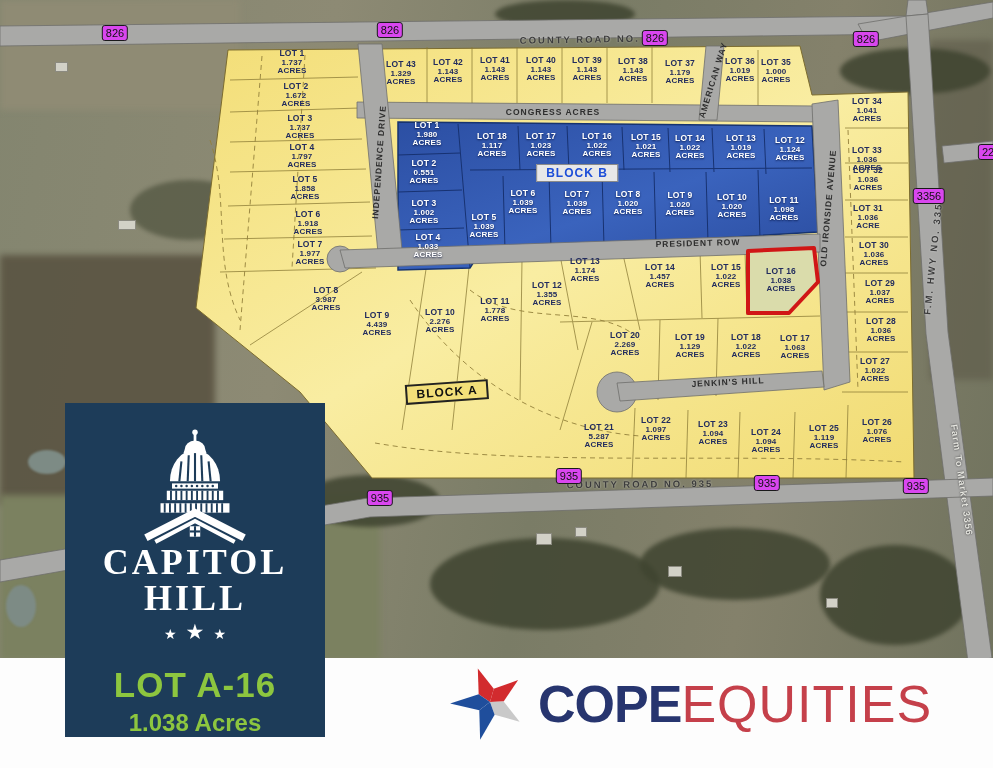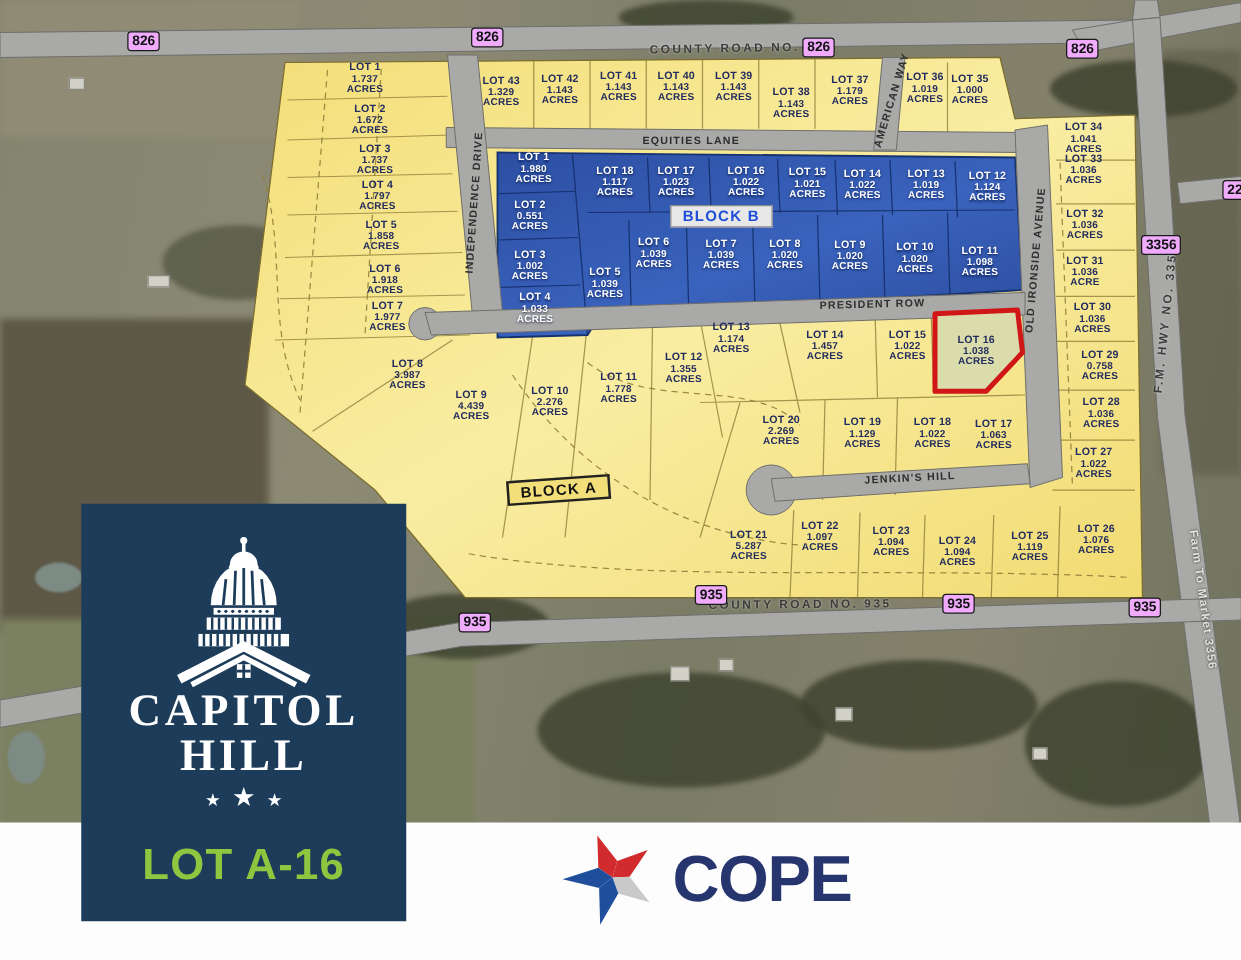--- a/index.html
+++ b/index.html
@@ -19,22 +19,22 @@
        font-weight:bold;line-height:1.12;letter-spacing:.2px;}
   .lot .n{font-size:8.5px;display:block;}
   .lot .a{font-size:8px;display:block;}
   .lot.y{color:#222c5e;}
   .lot.b{color:#fff;text-shadow:0 1px 2px rgba(0,15,60,.8);}
   .street{position:absolute;transform:translate(-50%,-50%);white-space:nowrap;font-weight:bold;
           color:#2e2e2e;}
   .street.plat{font-size:8.5px;letter-spacing:1px;}
   .street.county{font-size:9.5px;letter-spacing:2px;color:#3c3c3c;text-shadow:0 0 2px rgba(255,255,255,.55);}
   .street.white{font-size:9.5px;letter-spacing:1px;color:#e4e4de;text-shadow:0 0 2px #222;}
-  .badge{position:absolute;transform:translate(-50%,-50%);background:#f0abfc;border:1.5px solid #1a1a1a;
-         border-radius:3px;padding:0 3px;font-weight:bold;font-size:11px;line-height:14px;color:#111;}
+  .badge{position:absolute;transform:translate(-50%,-50%);background:#d946ef;border:1.5px solid #1a1a1a;
+         border-radius:3px;padding:0 3px;font-weight:normal;font-size:11px;line-height:14px;color:#111;}
   .blocklab{position:absolute;transform:translate(-50%,-50%);font-weight:bold;font-size:12px;
             letter-spacing:1px;padding:1px 9px;white-space:nowrap;}
   .blocklab.b{background:#e8e8e8;color:#1d4ed8;border:1px solid #8a8a8a;}
   .blocklab.a{background:#f3df79;color:#111;border:2px solid #222;}
   
   .band{position:absolute;left:0;top:658px;width:993px;height:110px;background:#fdfdfd;}
   .panel{position:absolute;left:65px;top:403px;width:260px;height:334px;background:#1d3c59;
          display:flex;flex-direction:column;align-items:center;}
   .panel .cap-title{font-family:"Liberation Serif",serif;font-weight:bold;color:#fff;
          font-size:36px;letter-spacing:3px;line-height:1.0;text-align:center;}
@@ -321,39 +321,39 @@
         <span class="a">1.022</span>
         <span class="a">ACRES</span>
       </div>
       <div class="lot y" style="left: 881px; top: 331px;">
         <span class="n">LOT 28</span>
         <span class="a">1.036</span>
         <span class="a">ACRES</span>
       </div>
       <div class="lot y" style="left: 880px; top: 293px;">
         <span class="n">LOT 29</span>
-        <span class="a">0.758</span>
+        <span class="a">1.037</span>
         <span class="a">ACRES</span>
       </div>
       <div class="lot y" style="left: 874px; top: 255px;">
         <span class="n">LOT 30</span>
         <span class="a">1.036</span>
         <span class="a">ACRES</span>
       </div>
       <div class="lot y" style="left: 868px; top: 218px;">
         <span class="n">LOT 31</span>
         <span class="a">1.036</span>
         <span class="a">ACRE</span>
       </div>
       <div class="lot y" style="left: 868px; top: 180px;">
         <span class="n">LOT 32</span>
         <span class="a">1.036</span>
         <span class="a">ACRES</span>
       </div>
-      <div class="lot y" style="left: 867px; top: 136px; text-align: center;">
+      <div class="lot y" style="left: 867px; top: 160px; text-align: center;">
         <span class="n">LOT 33</span>
         <span class="a">1.036</span>
         <span class="a">ACRES</span>
       </div>
       <div class="lot y" style="left: 867px; top: 111px;">
         <span class="n">LOT 34</span>
         <span class="a">1.041</span>
         <span class="a">ACRES</span>
       </div>
       <div class="lot y" style="left: 776px; top: 72px;">
@@ -364,21 +364,21 @@
       <div class="lot y" style="left: 740px; top: 71px;">
         <span class="n">LOT 36</span>
         <span class="a">1.019</span>
         <span class="a">ACRES</span>
       </div>
       <div class="lot y" style="left: 680px; top: 73px;">
         <span class="n">LOT 37</span>
         <span class="a">1.179</span>
         <span class="a">ACRES</span>
       </div>
-      <div class="lot y" style="left: 633px; top: 83px;">
+      <div class="lot y" style="left: 633px; top: 71px;">
         <span class="n">LOT 38</span>
         <span class="a">1.143</span>
         <span class="a">ACRES</span>
       </div>
       <div class="lot y" style="left: 587px; top: 70px;">
         <span class="n">LOT 39</span>
         <span class="a">1.143</span>
         <span class="a">ACRES</span>
       </div>
       <div class="lot y" style="left: 541px; top: 70px;">
@@ -485,21 +485,21 @@
         <span class="n">LOT 17</span>
         <span class="a">1.023</span>
         <span class="a">ACRES</span>
       </div>
       <div class="lot b" style="left: 492px; top: 146px;">
         <span class="n">LOT 18</span>
         <span class="a">1.117</span>
         <span class="a">ACRES</span>
       </div>
       <div class="street county" style="left: 593px; top: 39px; transform: translate(-50%, -50%) rotate(-1deg);">COUNTY ROAD NO. 826</div>
-      <div class="street plat" style="left: 553px; top: 112px; transform: translate(-50%, -50%) rotate(0deg);">EQUITIES LANE</div>
+      <div class="street plat" style="left: 553px; top: 112px; transform: translate(-50%, -50%) rotate(0deg);">CONGRESS ACRES</div>
       <div class="street plat" style="left: 379px; top: 162px; transform: translate(-50%, -50%) rotate(-86deg);">INDEPENDENCE DRIVE</div>
       <div class="street plat" style="left: 713px; top: 80px; transform: translate(-50%, -50%) rotate(-73deg);">AMERICAN WAY</div>
       <div class="street plat" style="left: 828px; top: 208px; transform: translate(-50%, -50%) rotate(-85deg);">OLD IRONSIDE AVENUE</div>
       <div class="street plat" style="left: 698px; top: 243px; transform: translate(-50%, -50%) rotate(-1.5deg);">PRESIDENT ROW</div>
       <div class="street plat" style="left: 728px; top: 382px; transform: translate(-50%, -50%) rotate(-3deg);">JENKIN'S HILL</div>
       <div class="street county" style="left: 640px; top: 484px; transform: translate(-50%, -50%) rotate(-0.5deg);">COUNTY ROAD NO. 935</div>
       <div class="street county" style="left: 933px; top: 255px; transform: translate(-50%, -50%) rotate(-84deg);">F.M. HWY NO. 3356</div>
       <div class="street white" style="left: 962px; top: 480px; transform: translate(-50%, -50%) rotate(82deg);">Farm To Market 3356</div>
       <div class="badge" style="left: 115px; top: 33px;">826</div>
       <div class="badge" style="left: 390px; top: 30px;">826</div>
@@ -576,26 +576,28 @@
       <path d="M22,110 L60,90 L98,110" stroke="#fff" stroke-width="4" fill="none"></path>
     </svg>
     <div class="cap-title">CAPITOL</div>
     <div class="cap-title">HILL</div>
     <div class="stars">
       <span class="s1">★</span>
       <span class="s2">★</span>
       <span class="s3">★</span>
     </div>
     <div class="lotid">LOT A-16</div>
+    <div class="lotacres">1.038 Acres</div>
   </div>
 
   <div class="cope">
     <svg width="84" height="80" viewBox="0 0 80 76">
       <polygon fill="#d22b2e" points="28.4,4.1 43.6,23.5 40,36 29.2,28.7"></polygon>
       <polygon fill="#d22b2e" points="66.8,15.1 53,35.5 40,36 43.6,23.5"></polygon>
       <polygon fill="#c9c9c9" points="68.2,55 44.4,48.2 40,36 53,35.5"></polygon>
       <polygon fill="#1f4e9c" points="30.6,72 29.8,44 40,36 44.4,48.2"></polygon>
       <polygon fill="#1f4e9c" points="2,37.5 29.2,28.7 40,36 29.8,44"></polygon>
     </svg>
     <span class="w1">COPE</span>
+    <span class="w2">EQUITIES</span>
   </div>
 
 </div>
 
 </body></html>

